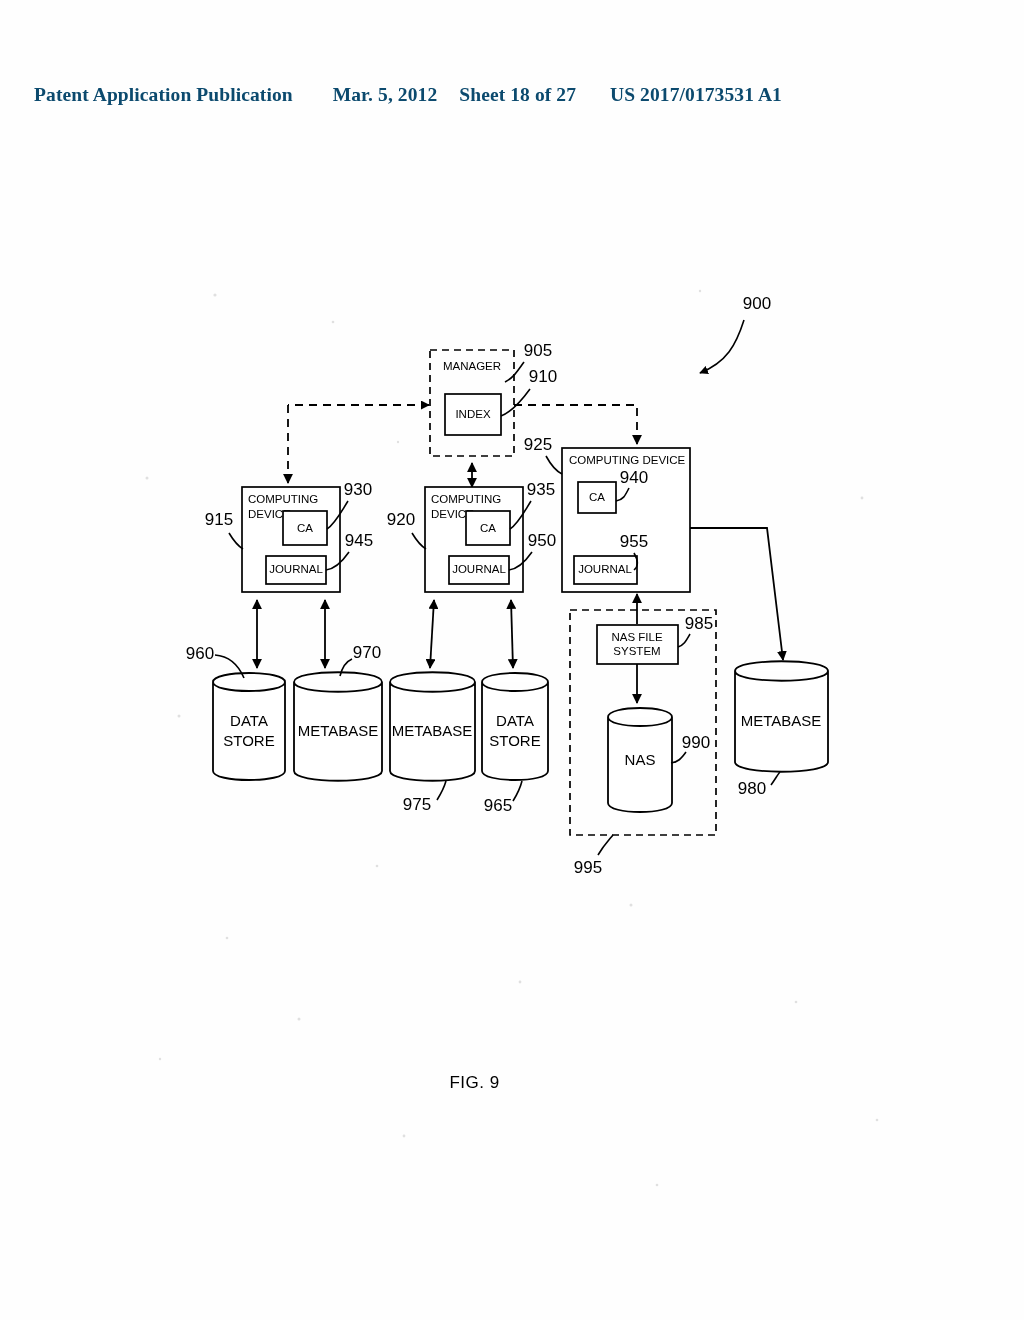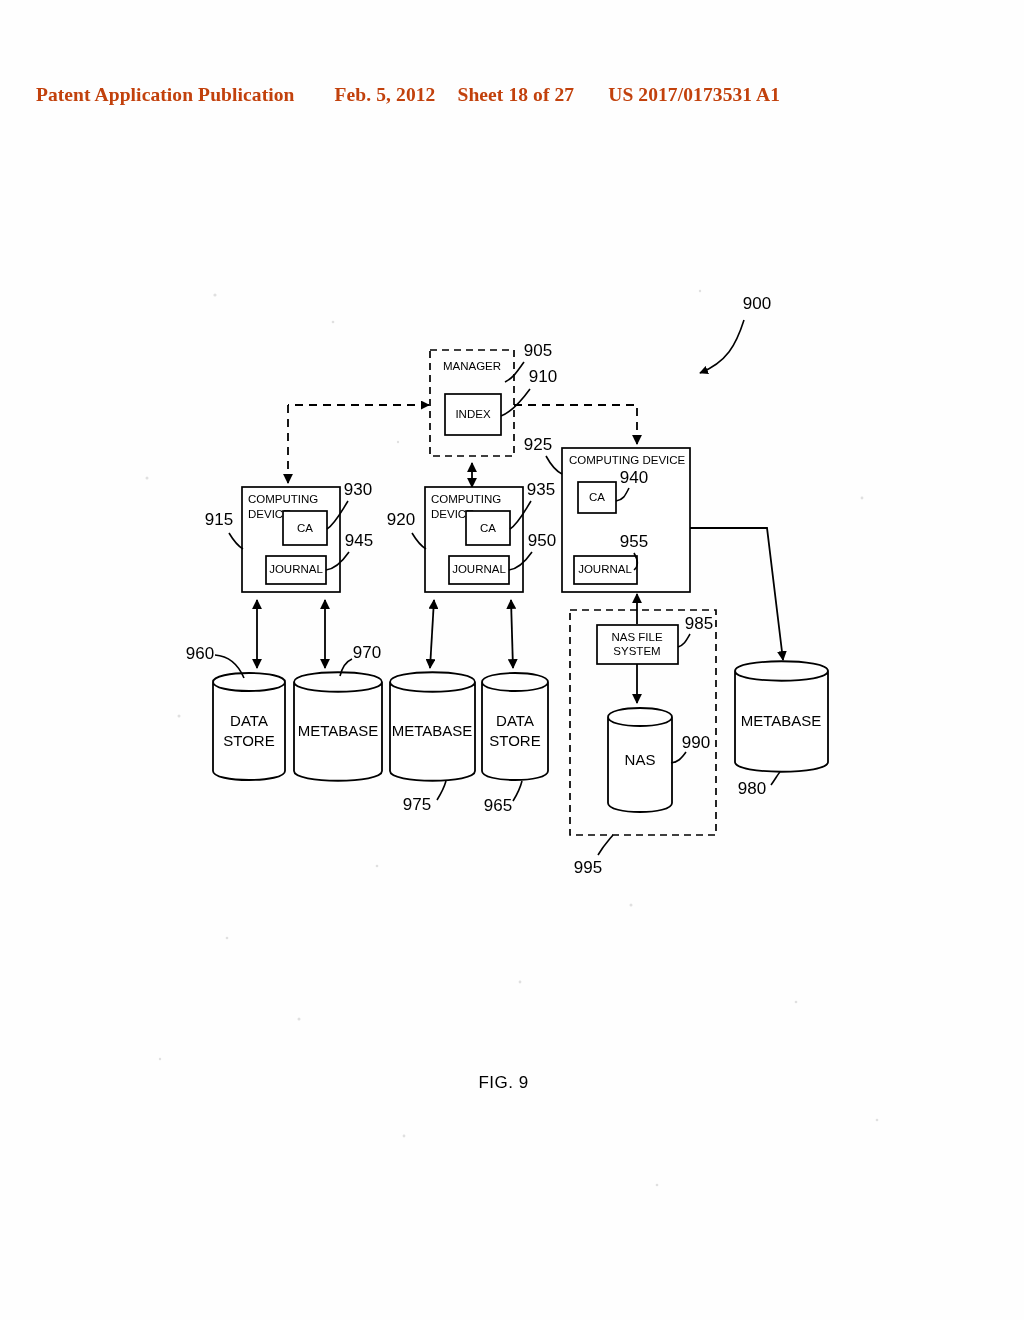--- a/index.html
+++ b/index.html
@@ -24,40 +24,39 @@
     position: absolute;
     top: 84px;
     left: 0;
     width: 816px;
     display: flex;
     justify-content: center;
     align-items: baseline;
     font-family: "Liberation Serif", serif;
     font-weight: bold;
     font-size: 19.5px;
-    color: #c2410c;
+    color: #0c4a6e;
     letter-spacing: 0.1px;
   }
   .pub-header .seg { white-space: nowrap; }
   .pub-header .gap-a { width: 40px; }
   .pub-header .gap-b { width: 22px; }
   .pub-header .gap-c { width: 34px; }
 
   
   .fig-caption {
     position: absolute;
     top: 1073px;
     left: 0;
     width: 949px;
     text-align: center;
     font-family: "Liberation Sans", sans-serif;
     font-size: 17px;
     letter-spacing: 0.5px;
     color: #000;
-    margin-left: 29px;
   }
 
   
   #diagram {
     position: absolute;
     top: 0;
     left: 0;
   }
   .box-solid {
     fill: #ffffff;
@@ -123,21 +122,21 @@
   .speck { fill: #bdbdbd; }
 </style>
 </head>
 <body>
 
 <div class="page">
 
   <div class="pub-header">
     <span class="seg">Patent Application Publication</span>
     <span class="gap-a"></span>
-    <span class="seg">Feb. 5, 2012</span>
+    <span class="seg">Mar. 5, 2012</span>
     <span class="gap-b"></span>
     <span class="seg">Sheet 18 of 27</span>
     <span class="gap-c"></span>
     <span class="seg">US 2017/0173531 A1</span>
   </div>
 
   <div class="fig-caption">FIG. 9</div>
 
   <svg id="diagram" width="1024" height="1320" viewBox="0 0 1024 1320">
     <defs>

